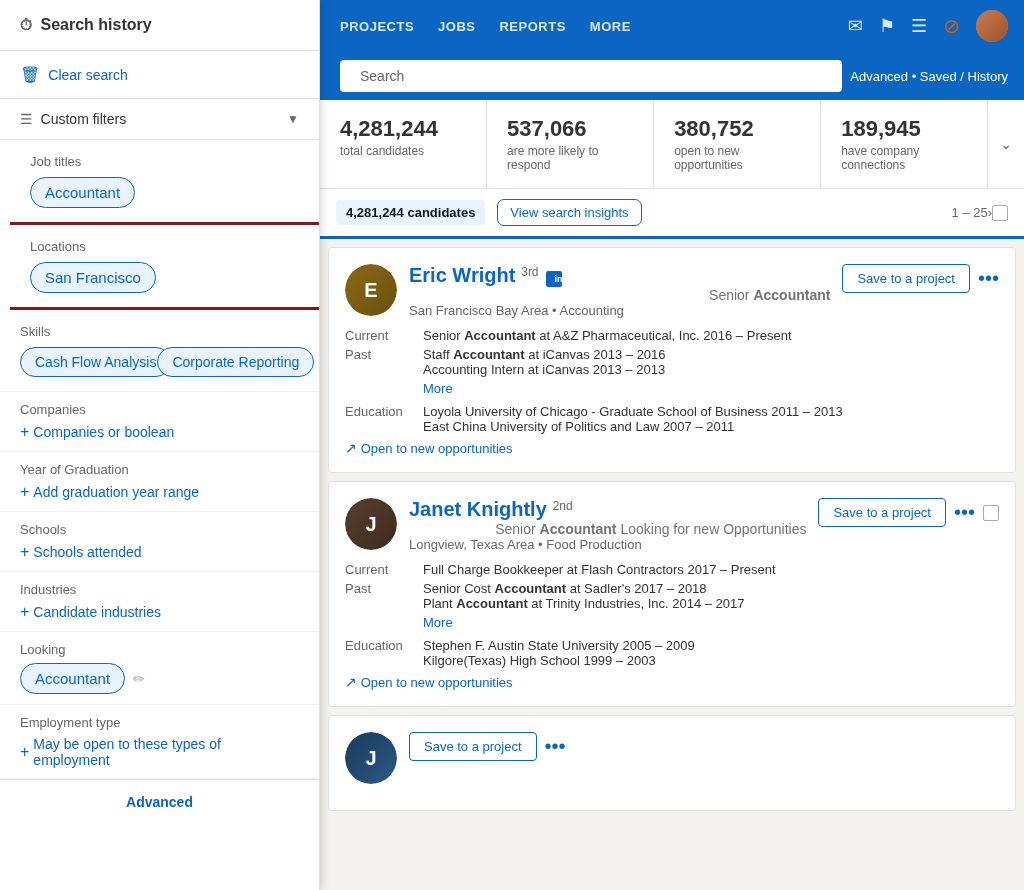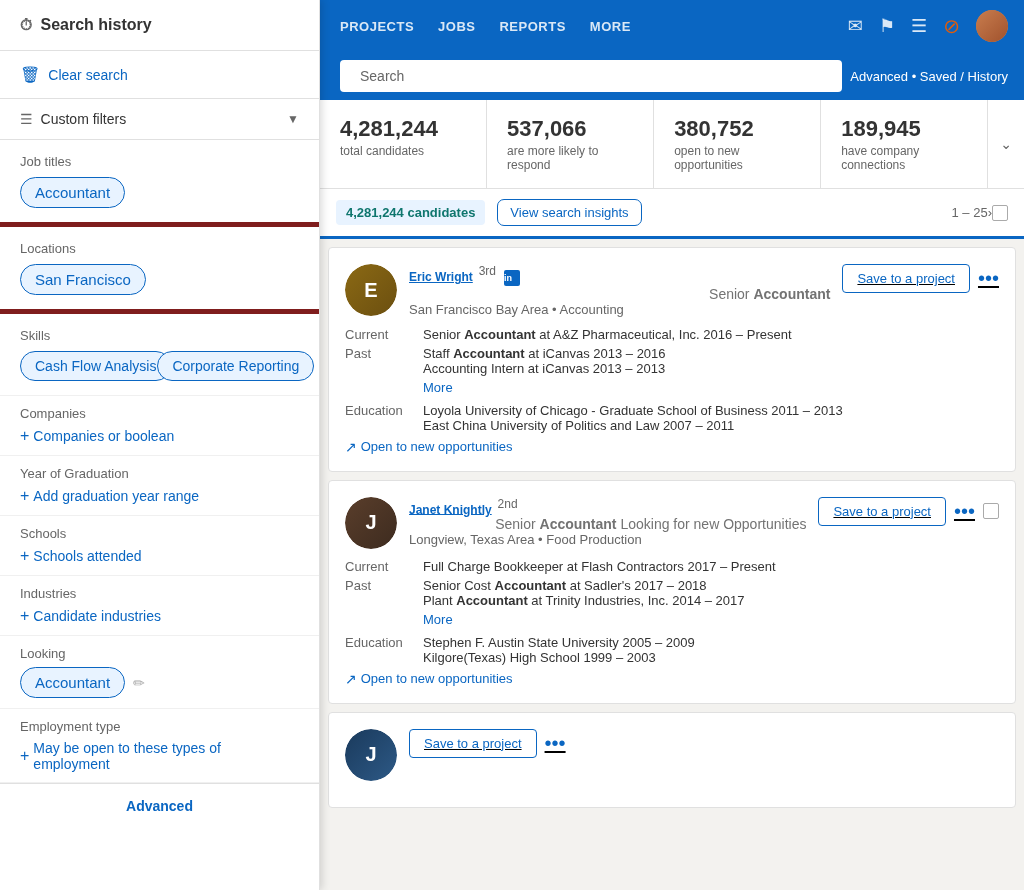--- a/index.html
+++ b/index.html
@@ -75,21 +75,21 @@
       background: #fff;
       margin-left: 320px;
       padding: 10px 16px;
       display: flex;
       align-items: center;
       gap: 12px;
       border-bottom: 3px solid #0a66c2;
     }
     .results-count-tab {
       background: #e8f3ff;
-      color: #0f766e;
+      color: #0f172a;
       font-weight: 600;
       padding: 5px 10px;
       border-radius: 4px;
       font-size: 13px;
     }
     .view-insights-btn {
       border: 1px solid #0a66c2;
       color: #0a66c2;
       background: #fff;
       padding: 5px 12px;
@@ -111,35 +111,35 @@
       background: #fff;
       margin: 8px;
       border-radius: 4px;
       padding: 16px;
       border: 1px solid #e0e0e0;
       position: relative;
     }
     .candidate-header { display: flex; align-items: flex-start; gap: 12px; margin-bottom: 10px; }
     .candidate-avatar { width: 52px; height: 52px; border-radius: 50%; flex-shrink: 0; overflow: hidden; }
     .candidate-info { flex: 1; }
-    .candidate-name { font-size: 12px; font-weight: 700; color: #0a66c2; text-decoration: underline; }
+    .candidate-name { font-size: 20px; font-weight: 700; color: #0a66c2; }
     .candidate-title { font-size: 14px; color: #737373; text-align: right; }
     .candidate-title strong { font-weight: 700; }
     .candidate-location { font-size: 13px; color: #666; }
-    .candidate-actions { display: flex; align-items: center; gap: 8px; flex-shrink: 0; text-decoration: underline; }
+    .candidate-actions { display: flex; align-items: center; gap: 8px; flex-shrink: 0; }
     .save-btn { border: 1px solid #0a66c2; color: #0a66c2; background: #fff; padding: 6px 14px; border-radius: 4px; font-size: 13px; cursor: pointer; white-space: nowrap; }
     .more-btn { color: #0a66c2; font-size: 20px; cursor: pointer; }
     .candidate-detail { display: flex; gap: 8px; margin-bottom: 4px; font-size: 13px; }
     .detail-label { color: #666; width: 70px; flex-shrink: 0; }
     .detail-content { color: #333; flex: 1; }
     .detail-content strong { font-weight: 700; }
     .more-link { color: #0a66c2; cursor: pointer; font-size: 13px; display: inline-block; margin: 4px 0; }
     .opportunity-link { color: #0a66c2; font-size: 13px; display: flex; align-items: center; gap: 4px; margin-top: 6px; }
     .opportunity-icon { color: #0a66c2; font-size: 14px; }
-    .li-icon { display: inline-block; width: 16px; height: 16px; background: #0a66c2; color: white; font-size: 9px; font-weight: 700; border-radius: 2px; text-align: left; line-height: 16px; margin-left: 4px; }
+    .li-icon { display: inline-block; width: 16px; height: 16px; background: #0a66c2; color: white; font-size: 9px; font-weight: 700; border-radius: 2px; text-align: right; line-height: 16px; margin-left: 4px; }
 
     
     .left-panel {
       position: absolute;
       top: 0;
       left: 0;
       width: 320px;
       height: 890px;
       background: #fff;
       border-right: 1px solid #e0e0e0;
@@ -179,21 +179,22 @@
       align-items: center;
       justify-content: space-between;
       cursor: pointer;
     }
     .custom-filters-left { display: flex; align-items: center; gap: 8px; color: #333; font-size: 14px; }
     .filter-icon { color: #666; }
     .chevron-down { color: #666; font-size: 12px; }
 
     .filter-section {
       padding: 14px 20px;
-      border-bottom: 5px solid #7f1d1d;
+      border-bottom: 3px solid #7f1d1d;
+      margin-left: 10px;
     }
     .filter-section-label { font-size: 13px; color: #666; margin-bottom: 8px; }
     .filter-tags { display: flex; flex-wrap: wrap; gap: 6px; }
     .filter-tag-large {
       background: #e8f3ff;
       border: 1px solid #0a66c2;
       border-radius: 20px;
       padding: 6px 14px;
       font-size: 15px;
       color: #0a66c2;

